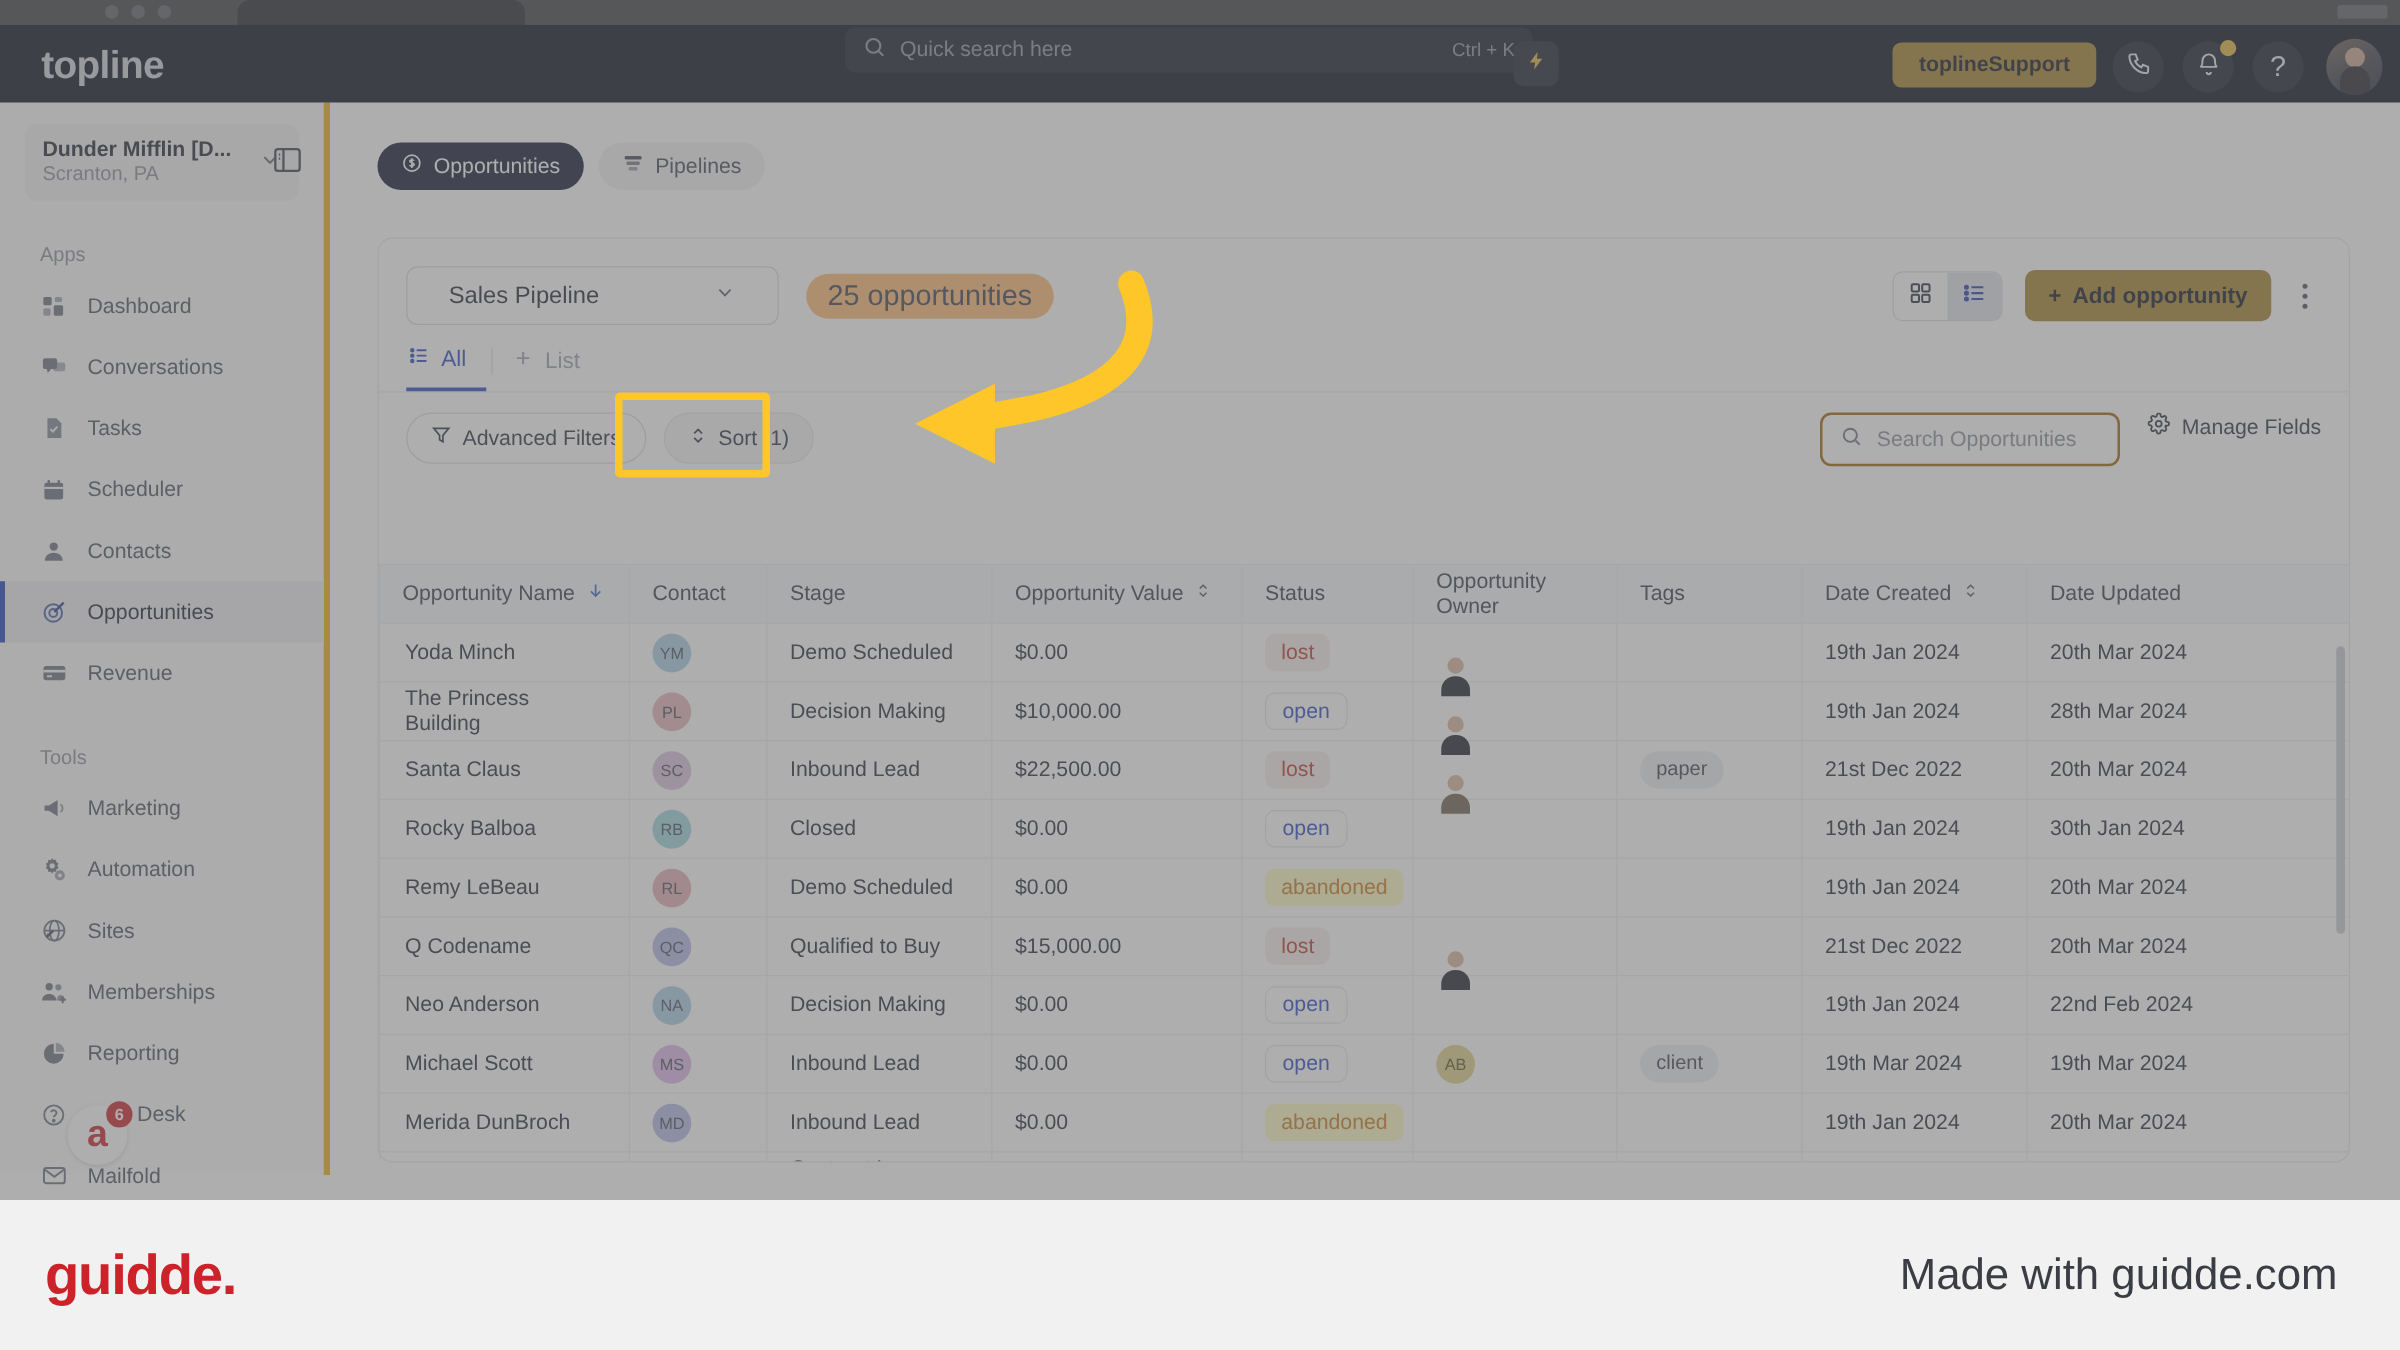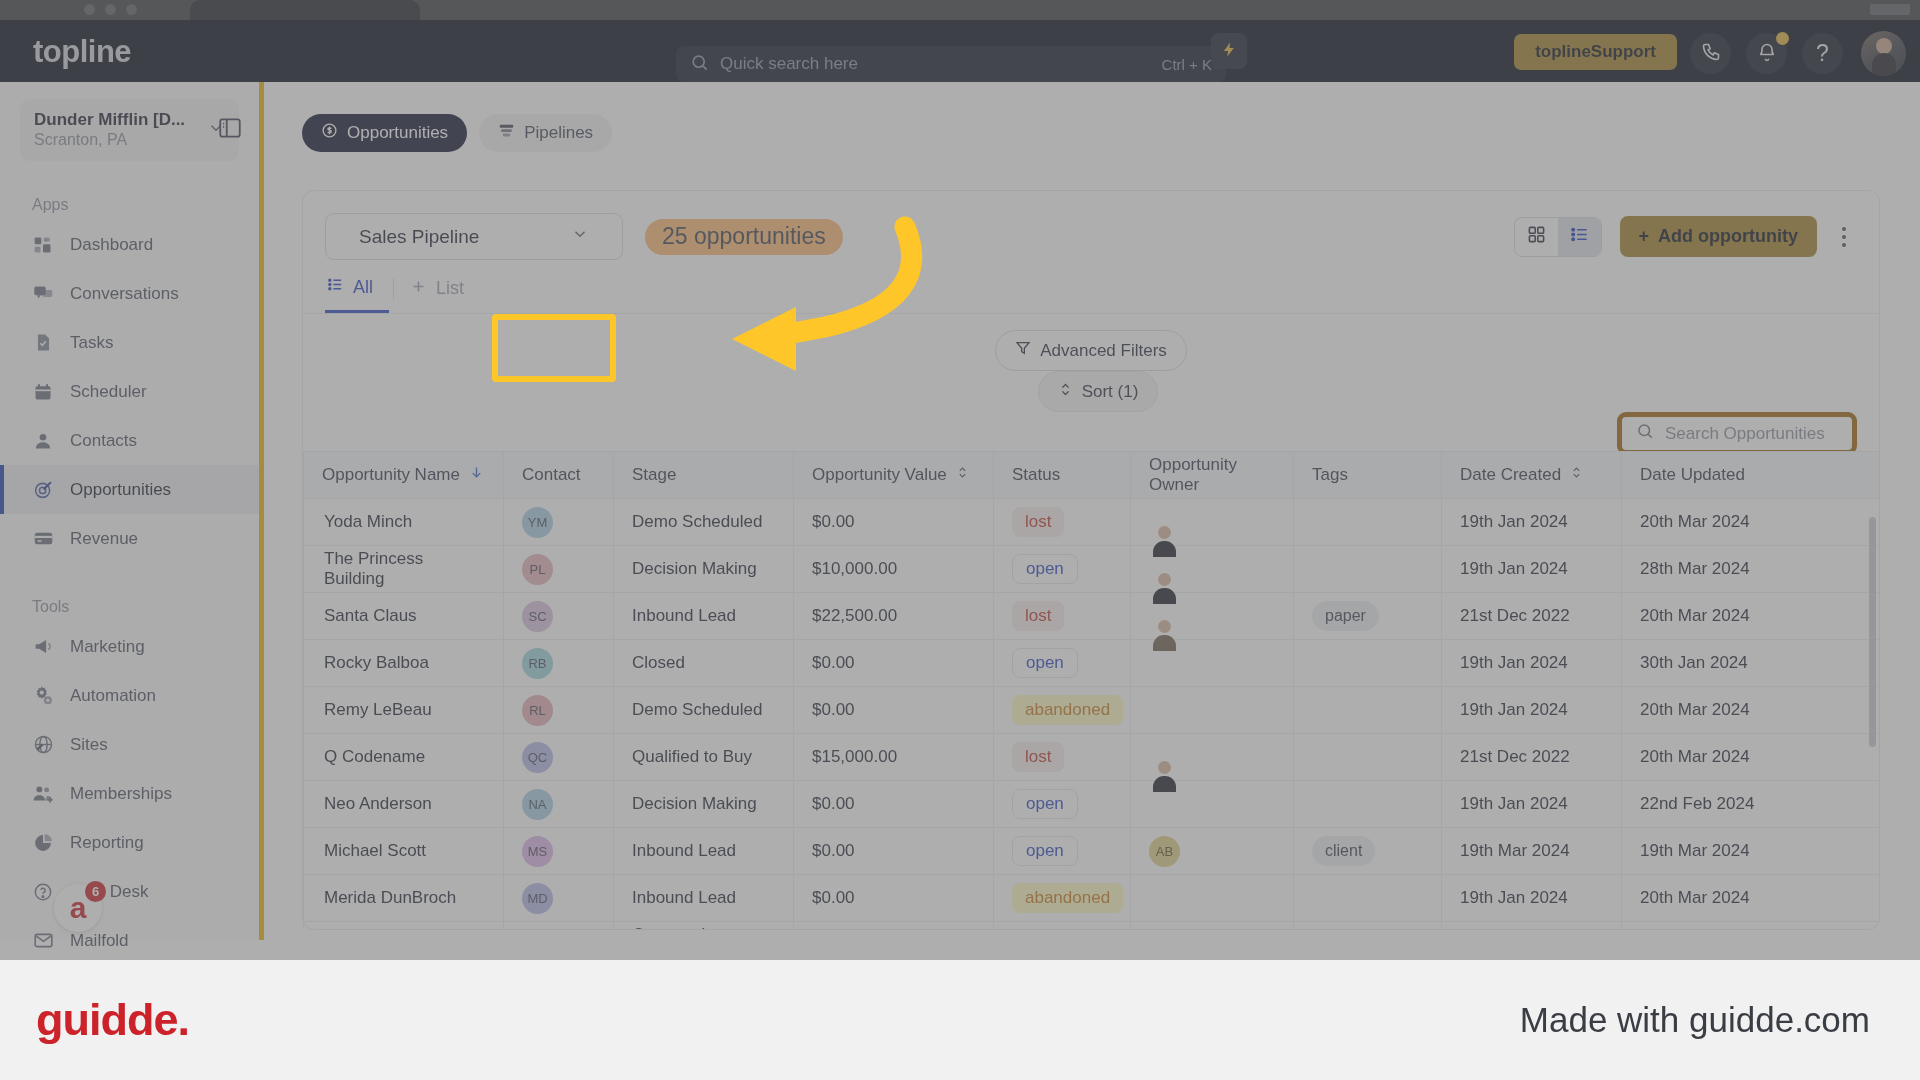--- a/index.html
+++ b/index.html
@@ -20,21 +20,21 @@
   .os-dots i { width:11px; height:11px; border-radius:50%; background:#5b5f66; display:block; }
   .os-right { position:absolute; right:10px; top:4px; width:40px; height:11px; background:#5b5f66; border-radius:2px; }
 
   
   .topbar {
     position:absolute; top:20px; left:0; width:1920px; height:62px;
     background:#080c1c; display:flex; align-items:center; z-index:3;
   }
   .brand { position:absolute; left:33px; top:14px; font-size:31px; font-weight:700; color:#cfd3dc; letter-spacing:-0.5px; }
   .qsearch {
-    position:absolute; left:676px; top:26px; width:550px; height:36px;
+    position:absolute; left:676px; top:2px; width:550px; height:36px;
     background:#151a2b; border-radius:8px; display:flex; align-items:center; padding:0 14px; gap:11px;
   }
   .qsearch .ph { font-size:17px; color:#8d93a4; flex:1; }
   .qsearch .kbd { font-size:15px; color:#8d93a4; }
   .bolt-btn {
     position:absolute; left:1211px; top:13px; width:36px; height:36px; background:#1b2031;
     border-radius:8px; display:flex; align-items:center; justify-content:center;
   }
   .support-btn {
     position:absolute; right:243px; top:14px; height:36px; padding:0 21px; background:#a4822c;
@@ -89,24 +89,24 @@
   .add-opp { margin-left:18px; height:41px; padding:0 19px; background:#a4822c; border-radius:8px; color:#0f1322; font-size:18px; font-weight:600; display:flex; align-items:center; gap:9px; }
   .kebab { margin-left:14px; width:26px; display:flex; flex-direction:column; align-items:center; gap:4px; }
   .kebab i { width:4px; height:4px; border-radius:50%; background:#4b5060; display:block; }
 
   .tabrow { display:flex; align-items:center; gap:0; padding:16px 0 0 22px; }
   .tabrow .t { display:flex; align-items:center; gap:9px; font-size:18px; padding:0 16px 12px 2px; }
   .tabrow .t.on { color:#2a47c4; border-bottom:3px solid #2a47c4; font-weight:500; }
   .tabrow .divider { width:1px; height:22px; background:#e1e2e7; margin:0 14px 12px 4px; }
   .tabrow .t.off { color:#9aa0ad; }
 
-  .filterrow { display:flex; align-items:center; padding:16px 22px 0 22px; border-top:1px solid #eceef1;flex-direction:column; }
+  .filterrow { display:flex; align-items:flex-start; padding:16px 22px 0 22px; border-top:1px solid #eceef1; }
   .pill { height:41px; border:1px solid #d9dbe1; border-radius:21px; display:flex; align-items:center; gap:9px; padding:0 19px; font-size:17px; color:#2b3040; font-weight:500; }
   .sort-pill { margin-left:14px; background:#f3f4f6; border-color:#e3e5ea; }
-  .search-opps { margin-left:auto; width:240px; height:43px; border:5px solid #a16207; border-radius:9px; display:flex; align-items:center; gap:11px; padding:0 14px; font-size:17px; color:#8a8f9c; }
+  .search-opps { margin-left:auto; width:240px; height:43px; border:2px solid #a16207; border-radius:9px; display:flex; align-items:center; gap:11px; padding:0 14px; font-size:17px; color:#8a8f9c; }
   .manage { margin-left:22px; display:flex; align-items:center; gap:9px; font-size:17px; color:#2b3040; font-weight:500; }
 
   
   .tbl { position:absolute; left:0; right:0; top:260px; bottom:0; overflow:hidden; }
   table { border-collapse:collapse; width:1578px; table-layout:fixed; }
   th, td { border:1px solid #eceef1; text-align:left; font-size:17px; height:47px; padding:0 18px; color:#232838; }
   th { background:#f7f8fa; font-weight:500; color:#343a4c; height:47px; }
   th .sortico { margin-left:9px; display:inline-block; vertical-align:middle; }
   td.nm { padding-left:20px; }
   .ava { width:31px; height:31px; border-radius:50%; display:flex; align-items:center; justify-content:center; font-size:13px; color:#4a4f5e; }

